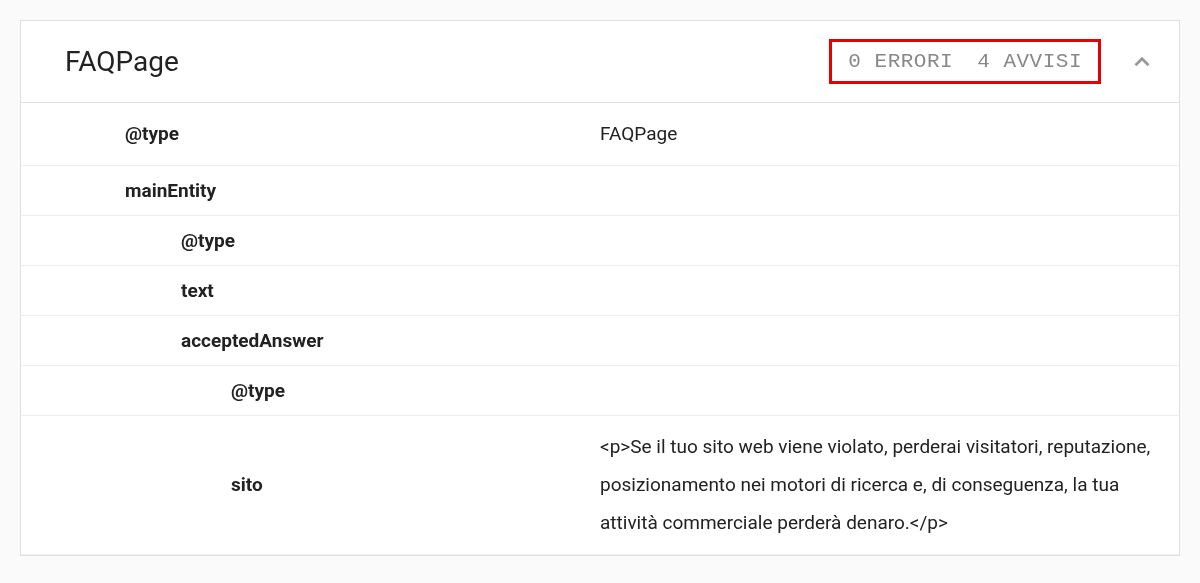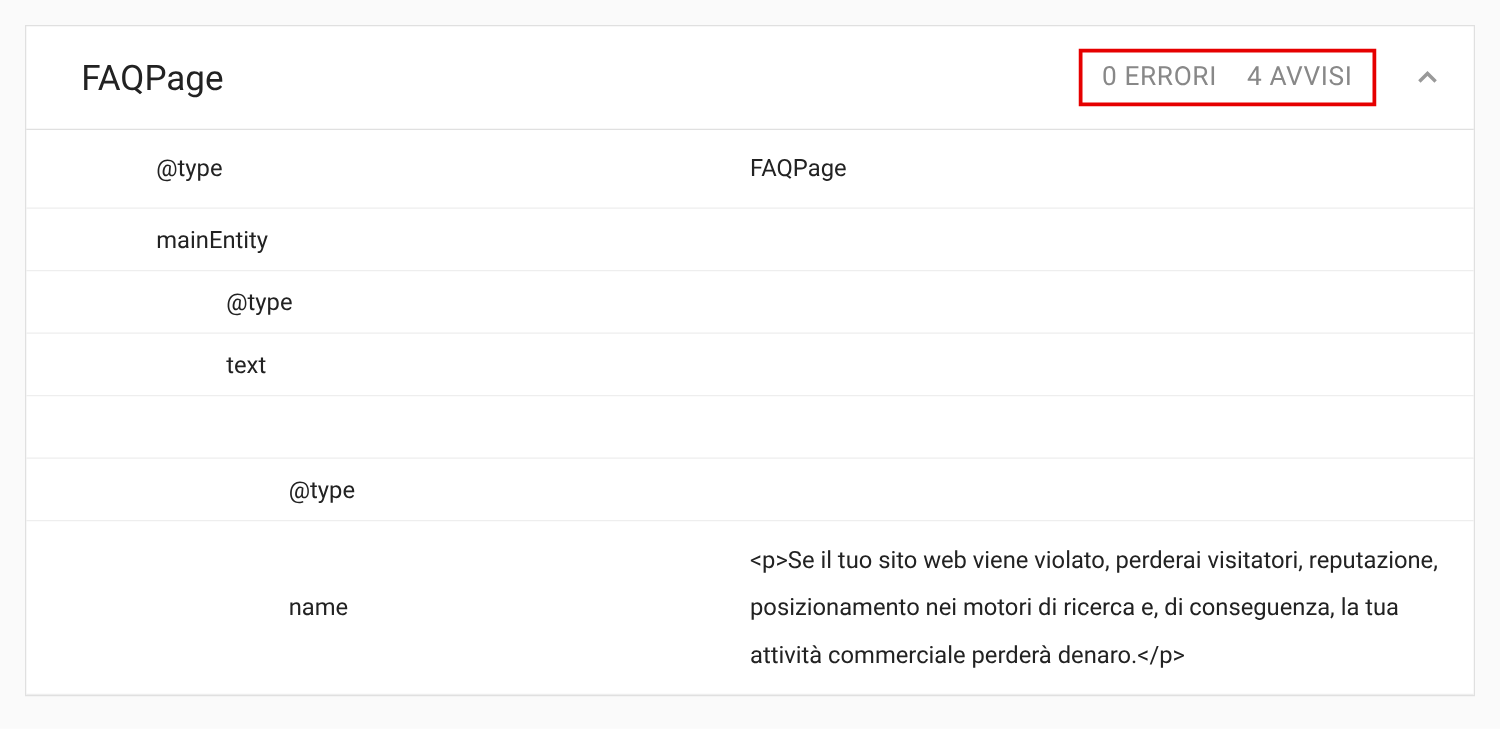--- a/index.html
+++ b/index.html
@@ -34,20 +34,21 @@
       gap: 24px;
       border: 3px solid #e60000;
       padding: 8px 16px;
       margin-right: 28px;
     }
     .status {
       font-size: 21px;
       color: #888;
       letter-spacing: 0.5px;
       white-space: nowrap;
+      font-family: Liberation Mono, monospace;
     }
     .chevron {
       color: #999;
       display: flex;
       align-items: center;
       cursor: pointer;
     }
     .chevron svg {
       width: 26px;
       height: 26px;
@@ -67,21 +68,21 @@
       line-height: 2;
     }
     .val-cell {
       width: 50%;
       font-size: 19px;
       color: #222;
       padding: 12px 16px 12px 0;
       line-height: 2;
     }
     .bold {
-      font-weight: 400;
+      font-weight: 700;
     }
     .indent-1 { padding-left: 104px; }
     .indent-2 { padding-left: 160px; }
     .indent-3 { padding-left: 210px; }
   </style>
 </head>
 <body>
 
 <div class="panel">
   <div class="header">
@@ -105,23 +106,24 @@
         <div class="key-cell indent-1 bold">mainEntity</div>
         <div class="val-cell"></div>
       </div>
       <div class="row">
         <div class="key-cell indent-2 bold">@type</div>
       </div>
       <div class="row">
         <div class="key-cell indent-2 bold">text</div>
       </div>
       <div class="row">
+        <div class="key-cell indent-2 bold">acceptedAnswer</div>
         <div class="val-cell"></div>
       </div>
       <div class="row">
         <div class="key-cell indent-3 bold">@type</div>
       </div>
       <div class="row">
-        <div class="key-cell indent-3 bold">name</div>
+        <div class="key-cell indent-3 bold">sito</div>
         <div class="val-cell">&lt;p&gt;Se il tuo sito web viene violato, perderai visitatori, reputazione, posizionamento nei motori di ricerca e, di conseguenza, la tua attività commerciale perderà denaro.&lt;/p&gt;</div>
       </div>
     </div>
 </div>
 
 </body></html>

